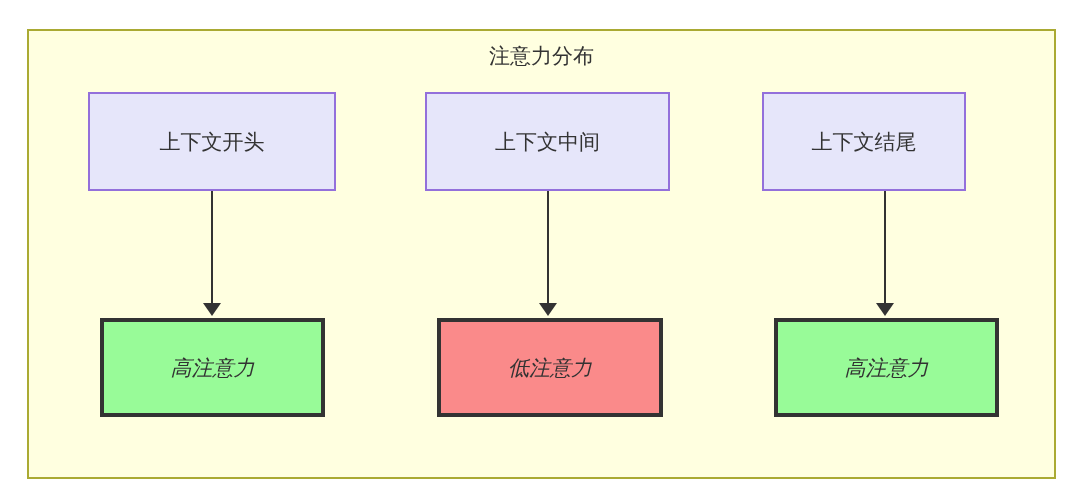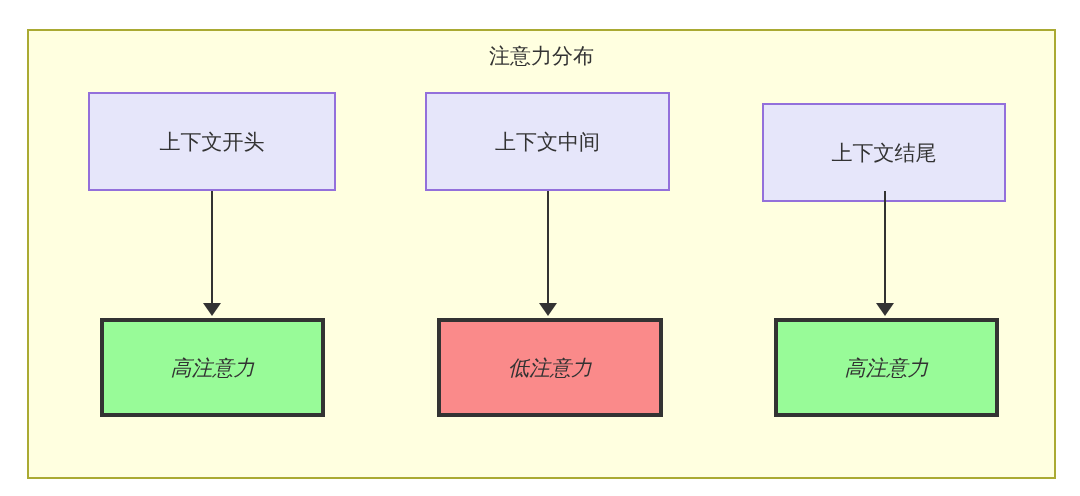--- a/index.html
+++ b/index.html
@@ -101,21 +101,21 @@
   </div>
 
   <div class="node ctx" style="left:88px; top:92px; width:248px; height:99px;">
     <span>上下文开头</span>
   </div>
 
   <div class="node ctx" style="left:425px; top:92px; width:245px; height:99px;">
     <span>上下文中间</span>
   </div>
 
-  <div class="node ctx" style="left:762px; top:92px; width:244px; height:99px;margin-top:11px;">
+  <div class="node ctx" style="left:762px; top:92px; width:204px; height:99px;">
     <span>上下文结尾</span>
   </div>
 
   <div class="edge-line" style="left:211px; top:191px; height:114px;"></div>
   <div class="edge-head" style="left:203px; top:303px;"></div>
 
   <div class="edge-line" style="left:547px; top:191px; height:114px;"></div>
   <div class="edge-head" style="left:539px; top:303px;"></div>
 
   <div class="edge-line" style="left:884px; top:191px; height:114px;"></div>

